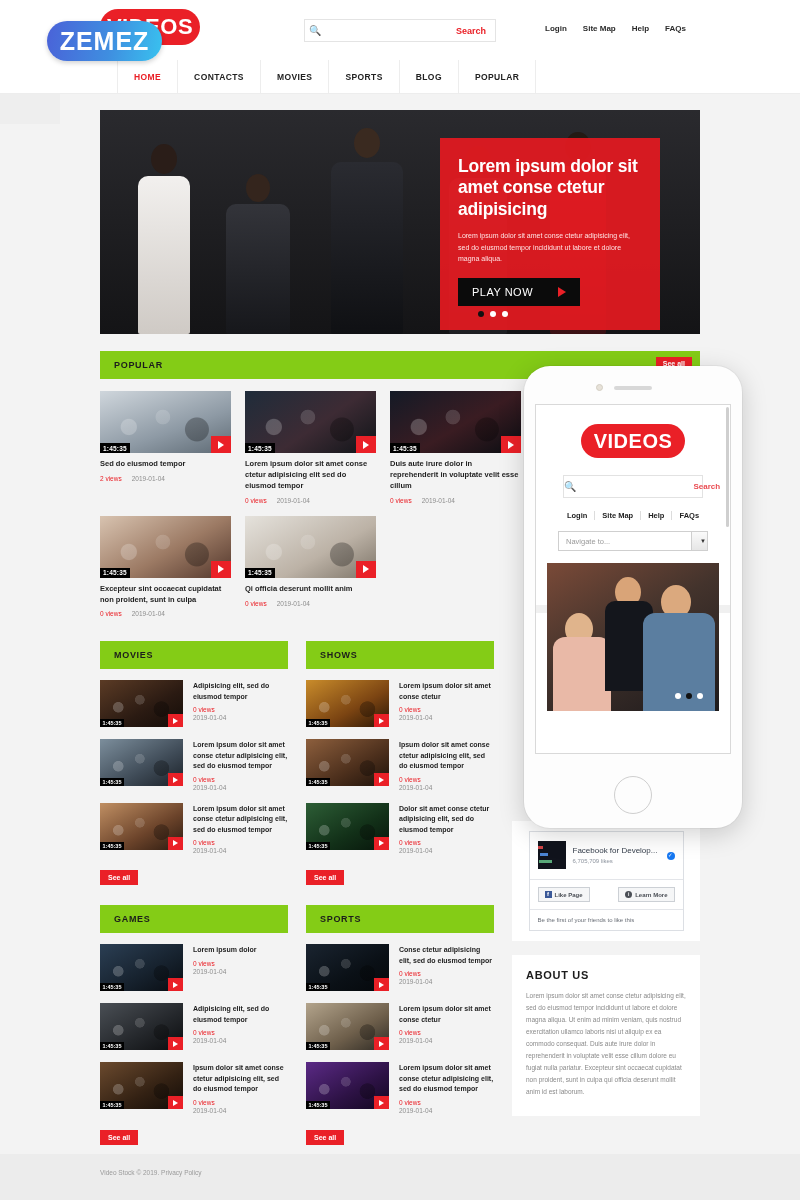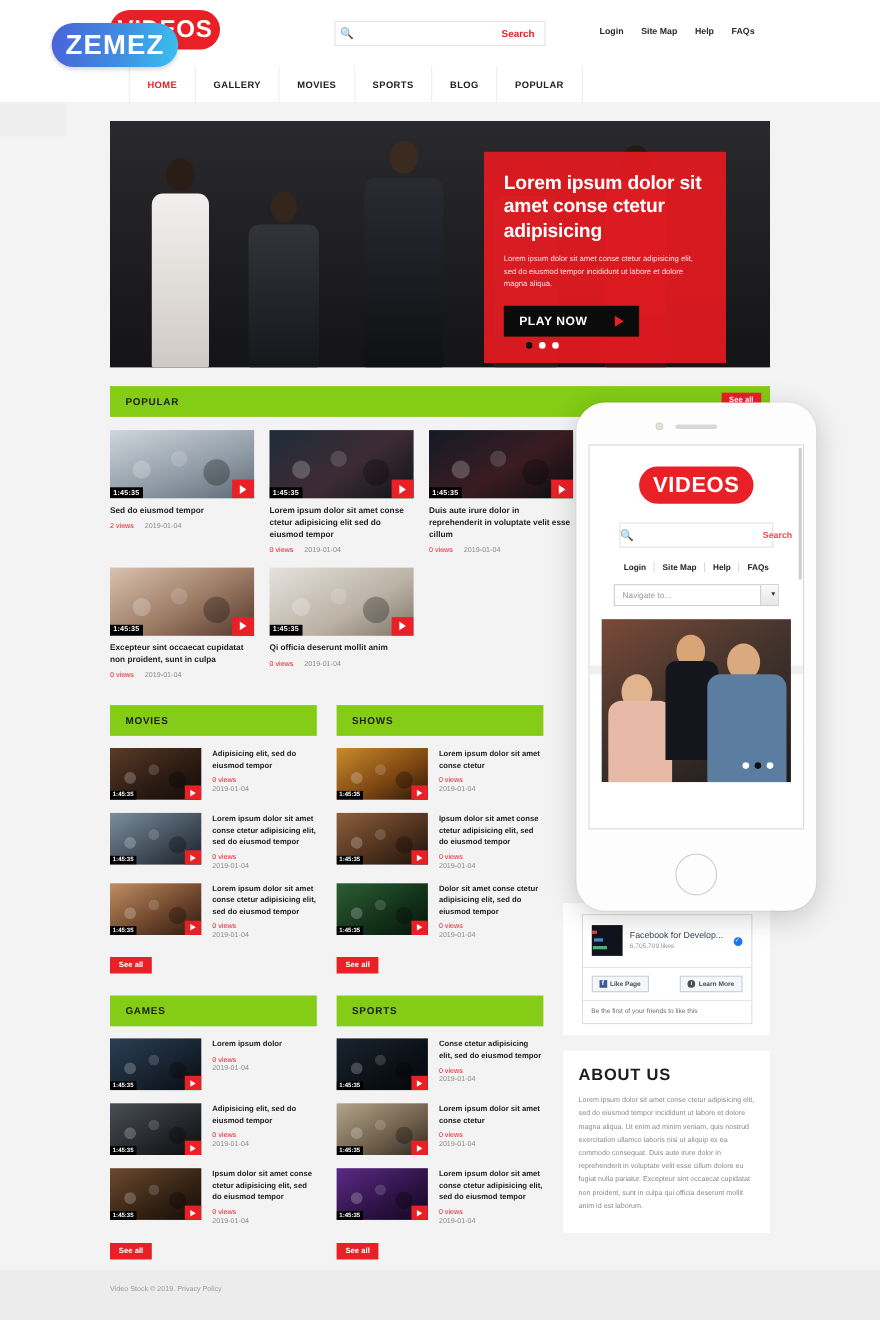--- a/index.html
+++ b/index.html
@@ -102,21 +102,21 @@
     padding: 18px 18px 0 18px;
   }
   .hero-title {
     color: #fff; font-size: 17.5px; line-height: 1.22; font-weight: bold; letter-spacing: -.2px;
   }
   .hero-sub {
     color: #ffe2e3; font-size: 7px; line-height: 1.65; margin-top: 10px;
   }
   .hero-play {
     margin-top: 13px; background: #0b0b0b; color: #fff; border: 0;
-    font-size: 11px; font-weight: bold; letter-spacing: .5px;
+    font-size: 11px; font-weight: normal; letter-spacing: .5px;
     padding: 8px 14px; display: inline-flex; align-items: center; gap: 25px; cursor: pointer;
     font-family: "Liberation Sans", sans-serif;
   }
   .hero-play .tri {
     width: 0; height: 0; border-left: 8px solid #ea2027;
     border-top: 5px solid transparent; border-bottom: 5px solid transparent;
   }
   .hero-dots { position: absolute; left: 478px; top: 311px; display: flex; gap: 6px; z-index: 5; }
   .hero-dots i { width: 6px; height: 6px; border-radius: 50%; background: #fff; display:block; }
   .hero-dots i.on { background: #111; }
@@ -218,21 +218,21 @@
     padding: 3px 6px; display: flex; align-items: center; gap: 3px; cursor: pointer;
     font-family: "Liberation Sans", sans-serif; font-weight: bold;
   }
   .fb-ficon { width: 7px; height: 7px; background: #3b5998; color: #fff; font-size: 6px;
     line-height: 7px; text-align: center; font-weight: bold; }
   .fb-gicon { width: 7px; height: 7px; border-radius: 50%; background: #4b4f56; color: #fff;
     font-size: 5px; line-height: 7px; text-align: center; font-weight: bold; }
   .fb-foot { border-top: 1px solid #e3e5e9; padding: 7px 8px; font-size: 6px; color: #6a6f77; }
 
   .about { background: #fff; padding: 14px 14px 18px 14px; }
-  .about h3 { font-size: 15px; font-weight: bold; letter-spacing: .7px; color: #1c1c1c; }
+  .about h3 { font-size: 11px; font-weight: bold; letter-spacing: .7px; color: #1c1c1c; }
   .about p { font-size: 6.5px; line-height: 1.85; color: #8a8a8a; margin-top: 9px; }
 
   
   .footer {
     position: absolute; left: 0; top: 1154px; width: 800px; height: 46px; background: #ececec;
   }
   .footer .txt { position: absolute; left: 100px; top: 15px; font-size: 6.5px; color: #9a9a9a; }
 
   
   .phone {
@@ -352,21 +352,21 @@
     </div>
   </div>
 
   <div class="logo-zemez">
     <span>ZEMEZ</span>
   </div>
 
   <div class="navbar">
     <div class="inner">
       <a href="#" class="active">HOME</a>
-      <a href="#">GALLERY</a>
+      <a href="#">CONTACTS</a>
       <a href="#">MOVIES</a>
       <a href="#">SPORTS</a>
       <a href="#">BLOG</a>
       <a href="#">POPULAR</a>
     </div>
   </div>
 
   <div class="hero">
     <div class="people">
       <div class="fig" style="left:22px;width:84px;height:196px;">

